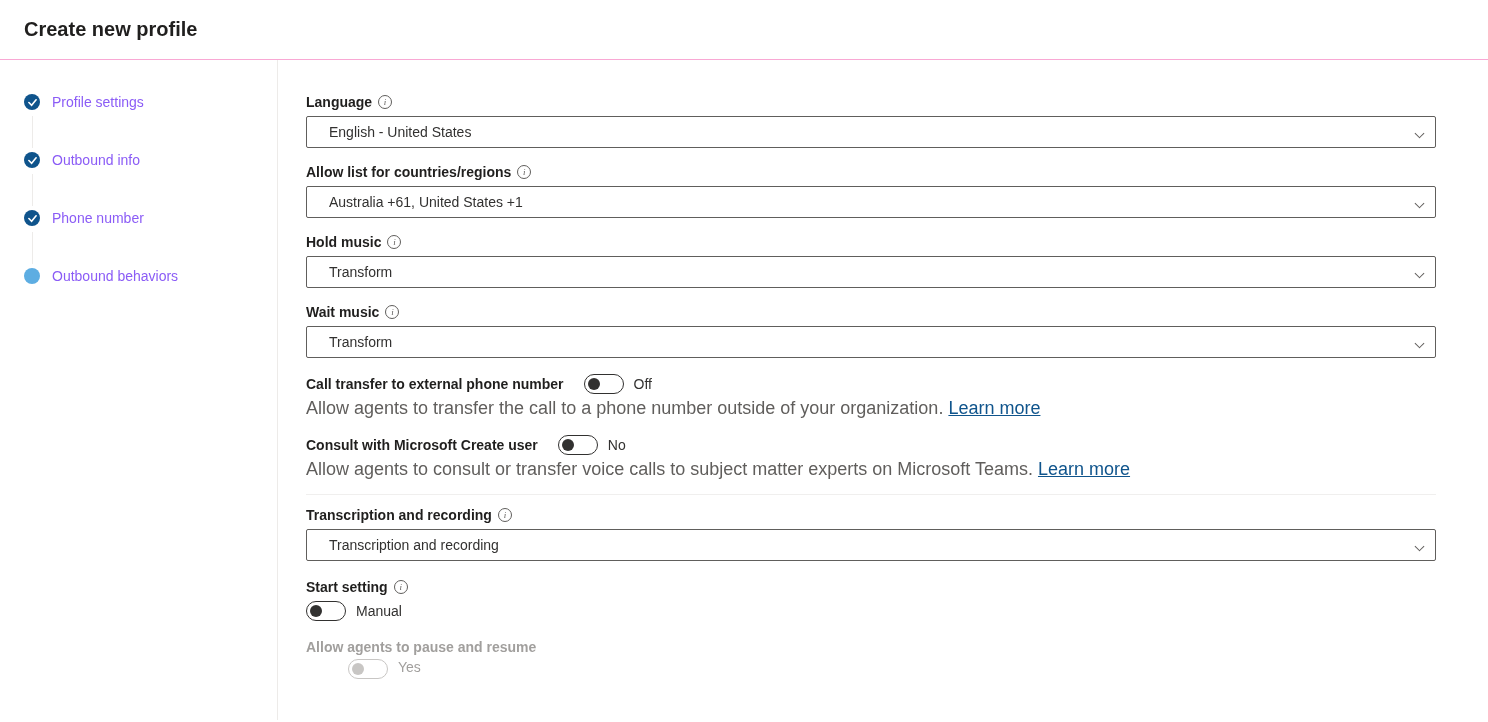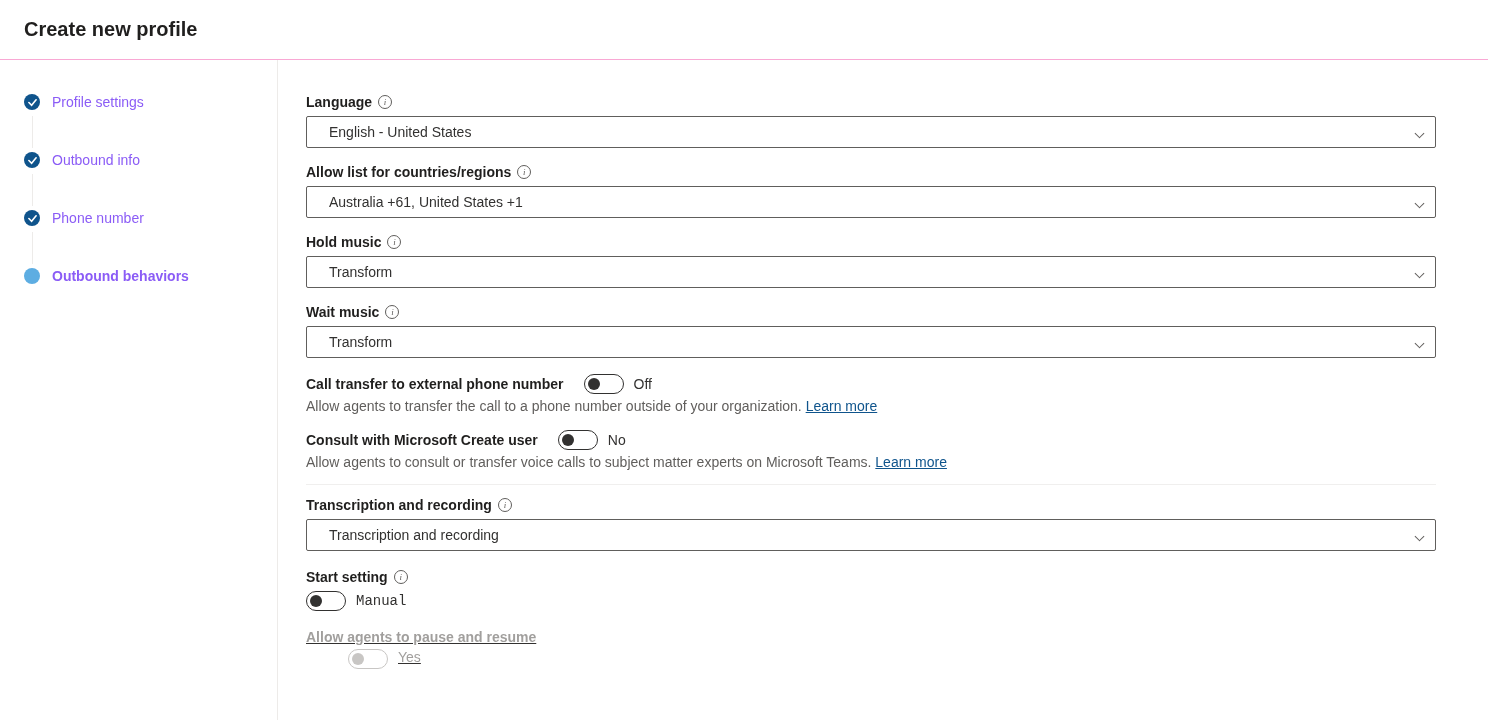--- a/index.html
+++ b/index.html
@@ -46,21 +46,21 @@
     }
     .step-dot.complete { background: #0f548c; }
     .step-dot.current { background: #5dade2; }
     .step-dot.pending { border: 1.5px solid #c8c6c4; background: #ffffff; }
     .step-dot.complete svg { width: 9px; height: 9px; }
     .step-label {
       margin-left: 12px;
       font-size: 14px;
       color: #8b5cf6;
     }
-    .step.current .step-label { font-weight: 700; text-align: center; }
+    .step.current .step-label { font-weight: 400; text-align: center; }
     .step.pending .step-label { color: #605e5c; }
     .step:not(:last-child)::after {
       content: '';
       position: absolute;
       left: 8px;
       top: 22px;
       width: 1px;
       height: 32px;
       background: #edebe9;
     }
@@ -156,41 +156,40 @@
     .toggle.disabled::after {
       background: #c8c6c4;
     }
     .toggle-state {
       margin-left: 10px;
       font-size: 14px;
       color: #323130;
     }
     .toggle-state.disabled { color: #a19f9d; }
     .helptext {
-      font-size: 14px;
+      font-size: 18px;
       color: #605e5c;
       margin-bottom: 14px;
     }
     .helptext a {
       color: #0f548c;
       text-decoration: underline;
     }
     .section-field {
       margin-top: 16px;
     }
     .disabled-label {
       color: #a19f9d;
       font-weight: 600;
       font-size: 14px;
     }
     .start-toggle-row {
       display: flex;
       align-items: center;
       margin-top: 0;
-      font-family: Liberation Mono, monospace;
     }
     .pause-row {
       display: flex;
       align-items: flex-start;
       margin-top: 4px;
       margin-left: 42px;
     }
     .hr-light {
       border: none;
       border-top: 1px solid #f0efee;
@@ -322,21 +321,21 @@
       <div class="field-label-row">
         <span class="field-label">Start setting</span>
         <span class="info-icon">i</span>
       </div>
       <div class="start-toggle-row">
         <div class="toggle"></div>
         <span class="toggle-state">Manual</span>
       </div>
     </div>
 
-    <div class="field" style="margin-top:18px;text-decoration:underline;">
+    <div class="field" style="margin-top:18px;">
       <div class="disabled-label">Allow agents to pause and resume</div>
       <div class="pause-row">
         <div class="toggle disabled"></div>
         <span class="toggle-state disabled">Yes</span>
       </div>
     </div>
 
   </div>
 </div>
 

